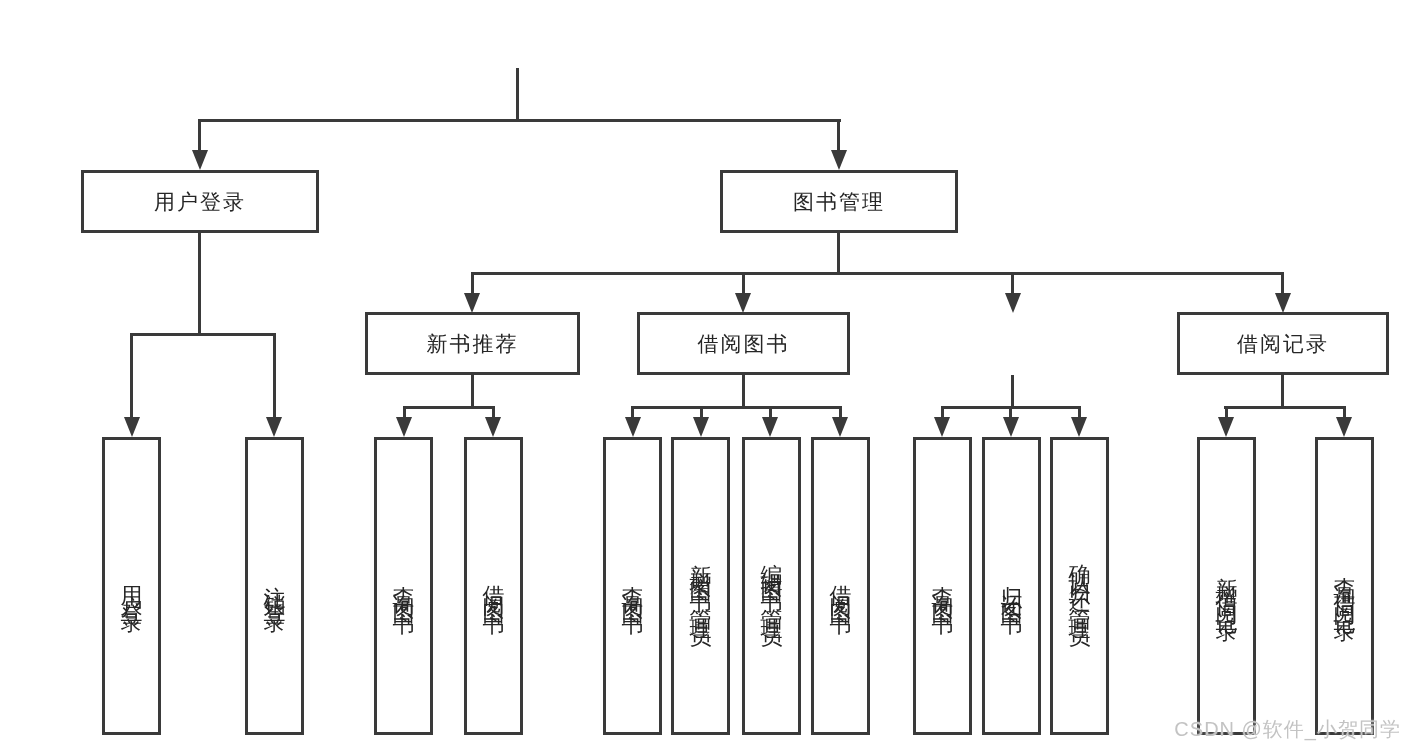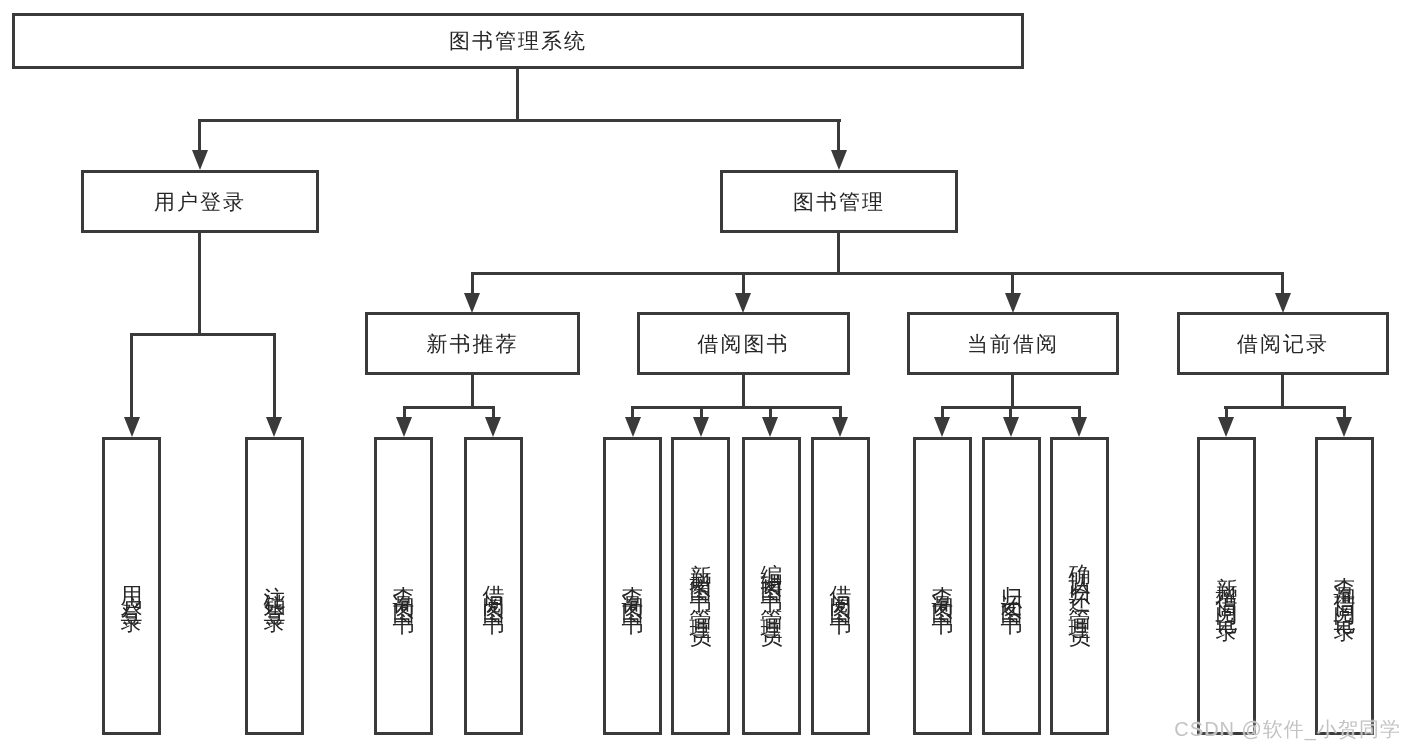--- a/index.html
+++ b/index.html
@@ -57,39 +57,33 @@
     z-index:6;
     text-shadow:0 0 2px #ffffff;
     margin-top:44px;
   }
 </style>
 </head>
 <body>
 
 <div class="stage">
 
-  <div class="box" style="left:12px;top:13px;width:1012px;height:56px">
-    <span class="lbl">图书管理系统</span>
-  </div>
 
   <div class="box" style="left:81px;top:170px;width:238px;height:63px">
     <span class="lbl">用户登录</span>
   </div>
   <div class="box" style="left:720px;top:170px;width:238px;height:63px">
     <span class="lbl">图书管理</span>
   </div>
 
   <div class="box" style="left:365px;top:312px;width:215px;height:63px">
     <span class="lbl">新书推荐</span>
   </div>
   <div class="box" style="left:637px;top:312px;width:213px;height:63px">
     <span class="lbl">借阅图书</span>
-  </div>
-  <div class="box" style="left:907px;top:312px;width:212px;height:63px">
-    <span class="lbl">当前借阅</span>
   </div>
   <div class="box" style="left:1177px;top:312px;width:212px;height:63px">
     <span class="lbl">借阅记录</span>
   </div>
 
   <div class="box leaf" style="left:102px">
     <span class="lbl">用户登录</span>
   </div>
   <div class="box leaf" style="left:245px">
     <span class="lbl">注销登录</span>

